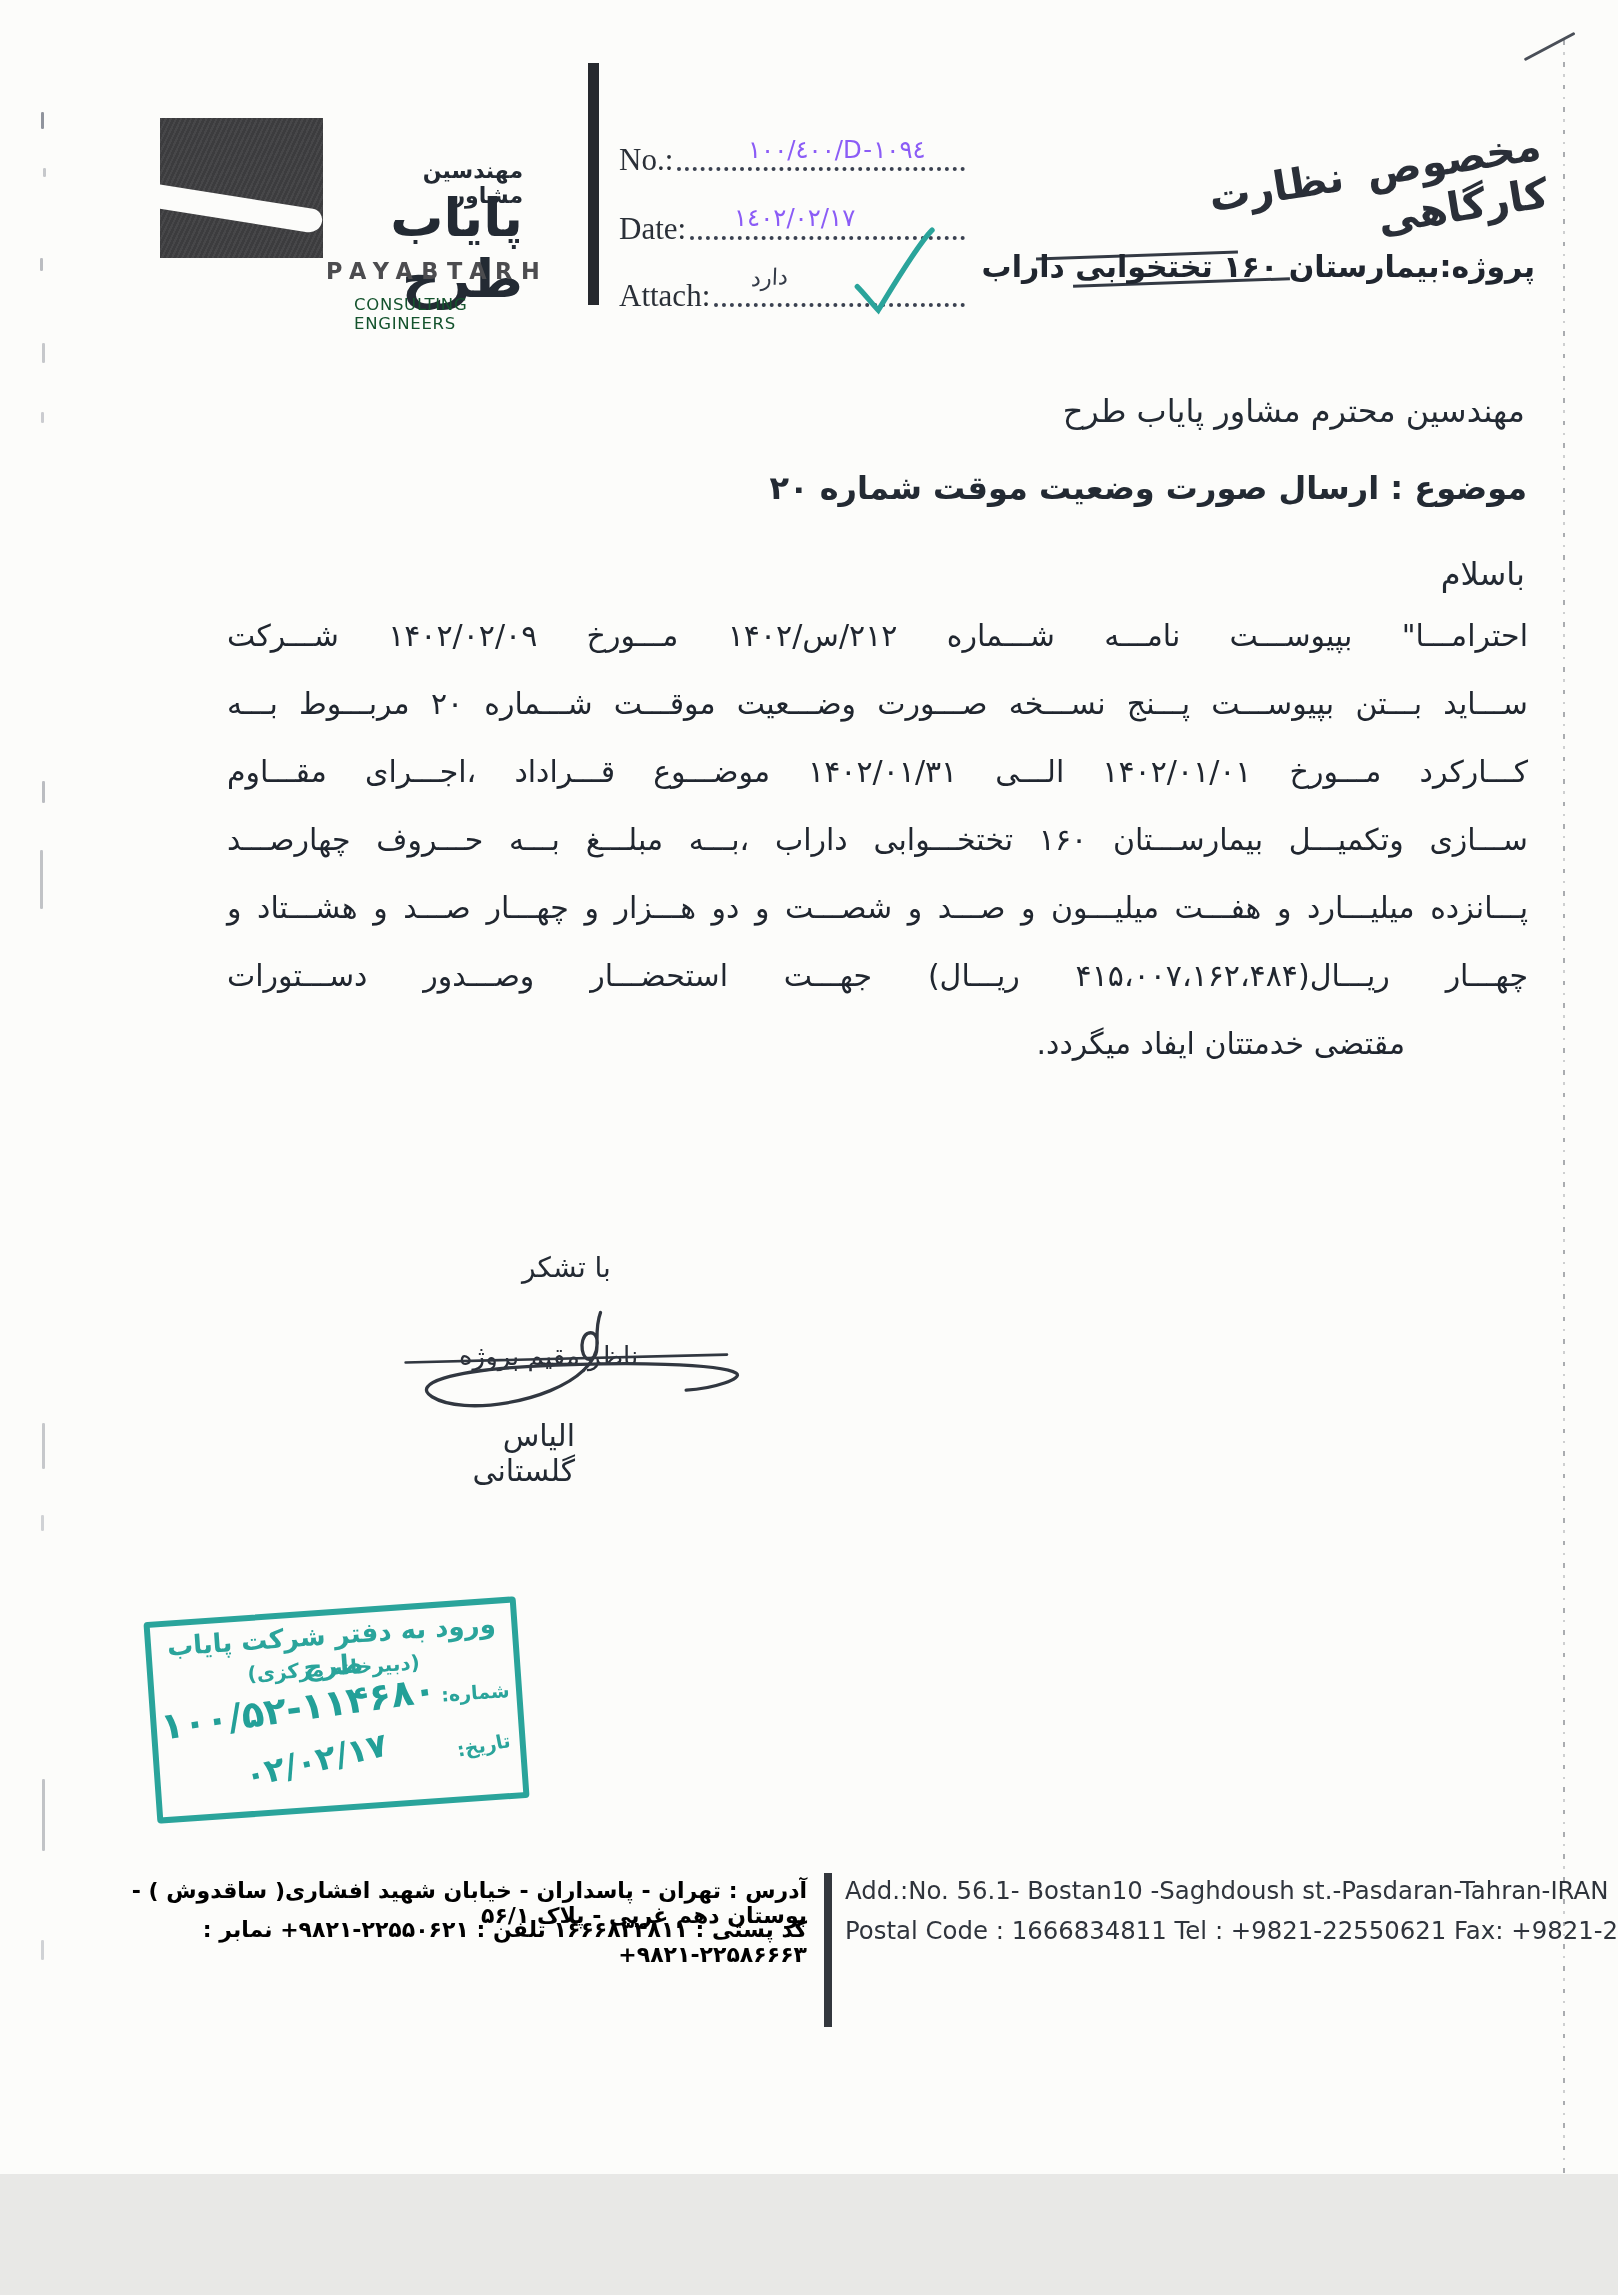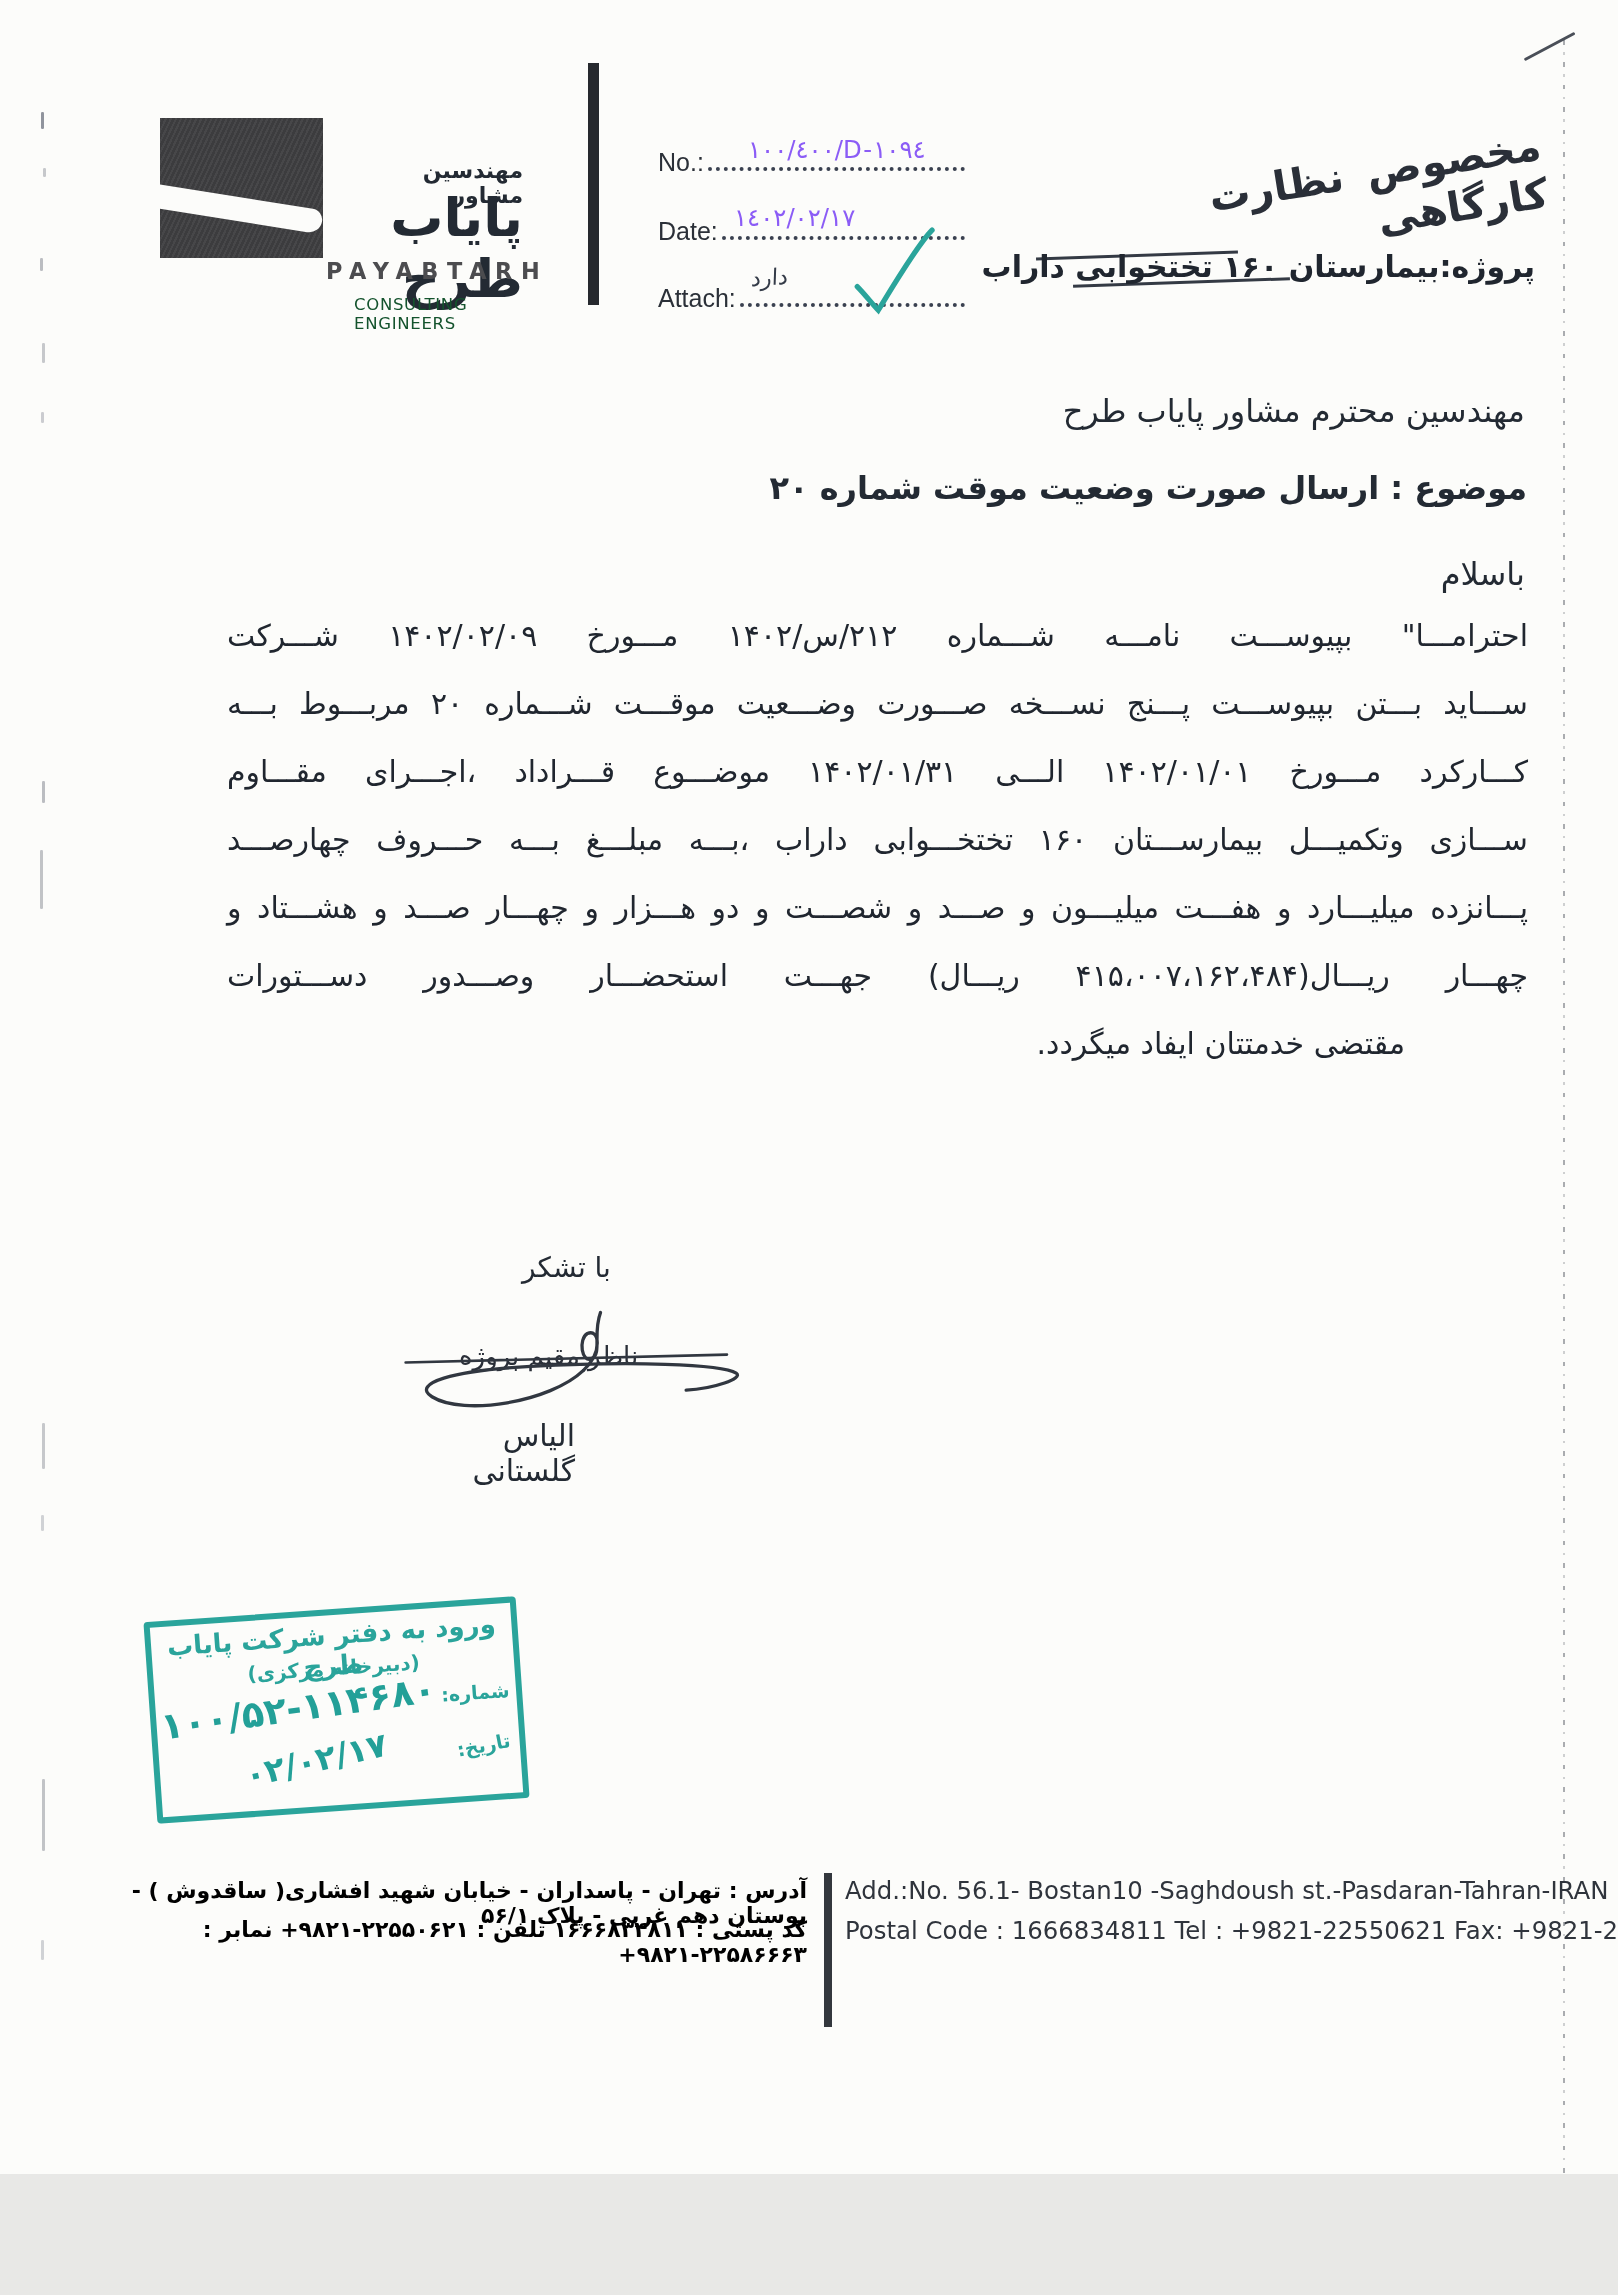--- a/index.html
+++ b/index.html
@@ -23,21 +23,21 @@
     font-size:22px; font-weight:700; direction:rtl;}
   .brand-fa-large{position:absolute; left:366px; top:187px; width:157px; text-align:right;
     font-size:53px; font-weight:700; direction:rtl;}
   .brand-en{position:absolute; left:326px; top:258px; width:217px;
     font-size:22.4px; font-weight:700; letter-spacing:8.6px; color:#4c4c4f;}
   .brand-en-sub{position:absolute; left:354px; top:295px; width:217px;
     font-size:16.5px; color:#14532d; letter-spacing:0.7px;}
   
   .field-bar{position:absolute; left:588px; top:63px; width:10.5px; height:242px; background:#26292e;}
   .field-row{position:absolute; left:619px; width:346px; height:38px; display:flex; align-items:flex-end;}
-  .field-label{font-family:Liberation Sans, sans-serif; font-size:25px; color:#2b3038; line-height:1; padding-bottom:1.3px;margin-left:39px;}
+  .field-label{font-family:Liberation Serif, serif; font-size:31px; color:#2b3038; line-height:1; padding-bottom:1.3px;}
   .dotline{flex:1; border-bottom:4px dotted #3a4150; margin:0 0 5.3px 4px;}
   .field-value{position:absolute; font-size:24.4px; color:#8b5cf6; direction:ltr;}
   .no-value{left:129px; top:-2.6px; letter-spacing:1.3px;}
   .date-value{left:115px; top:-4px; letter-spacing:2px;}
   .attach-value{left:132px; top:-10.5px; font-size:22.4px; transform:rotate(-4deg) skewX(-6deg); color:#343b48;}
   .checkmark-svg{position:absolute; left:852px; top:226px; width:84px; height:91px;}
   
   .supervision{position:absolute; left:1086px; top:157px; width:461px; direction:rtl;
     font-size:41px; font-weight:700; color:#2a2f38; transform:rotate(-9deg); transform-origin:center;
     letter-spacing:0.7px; word-spacing:9.2px;}

